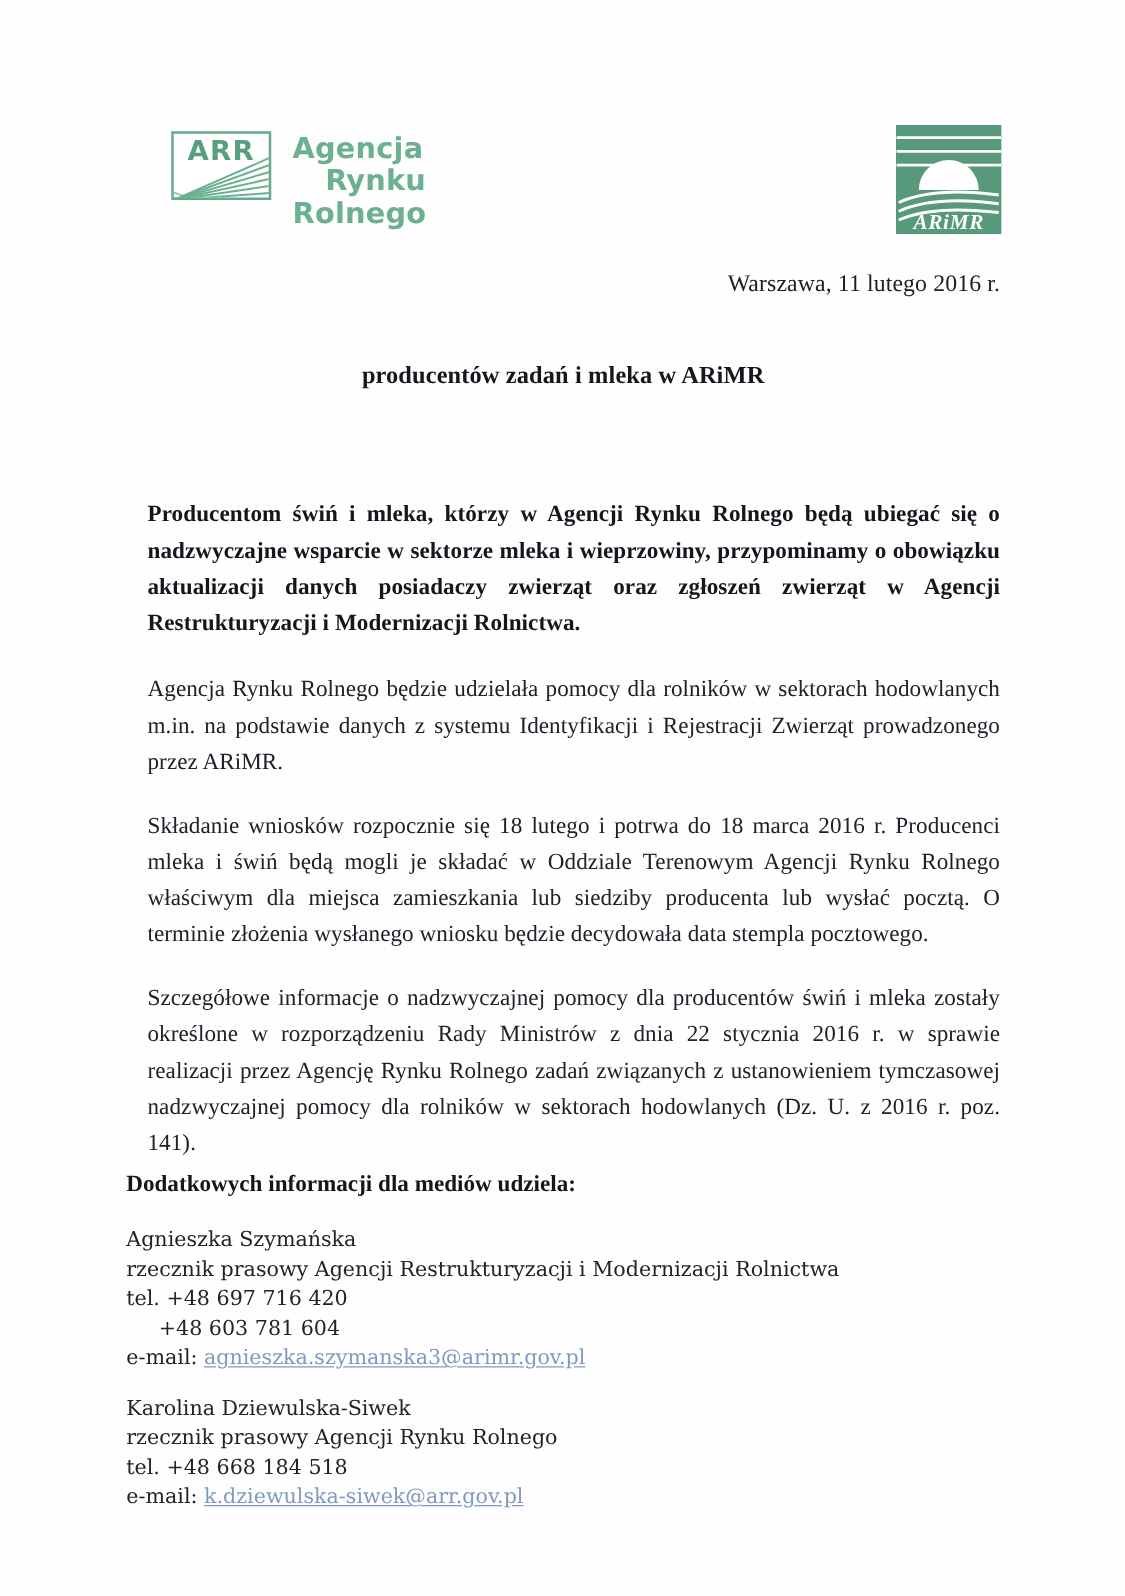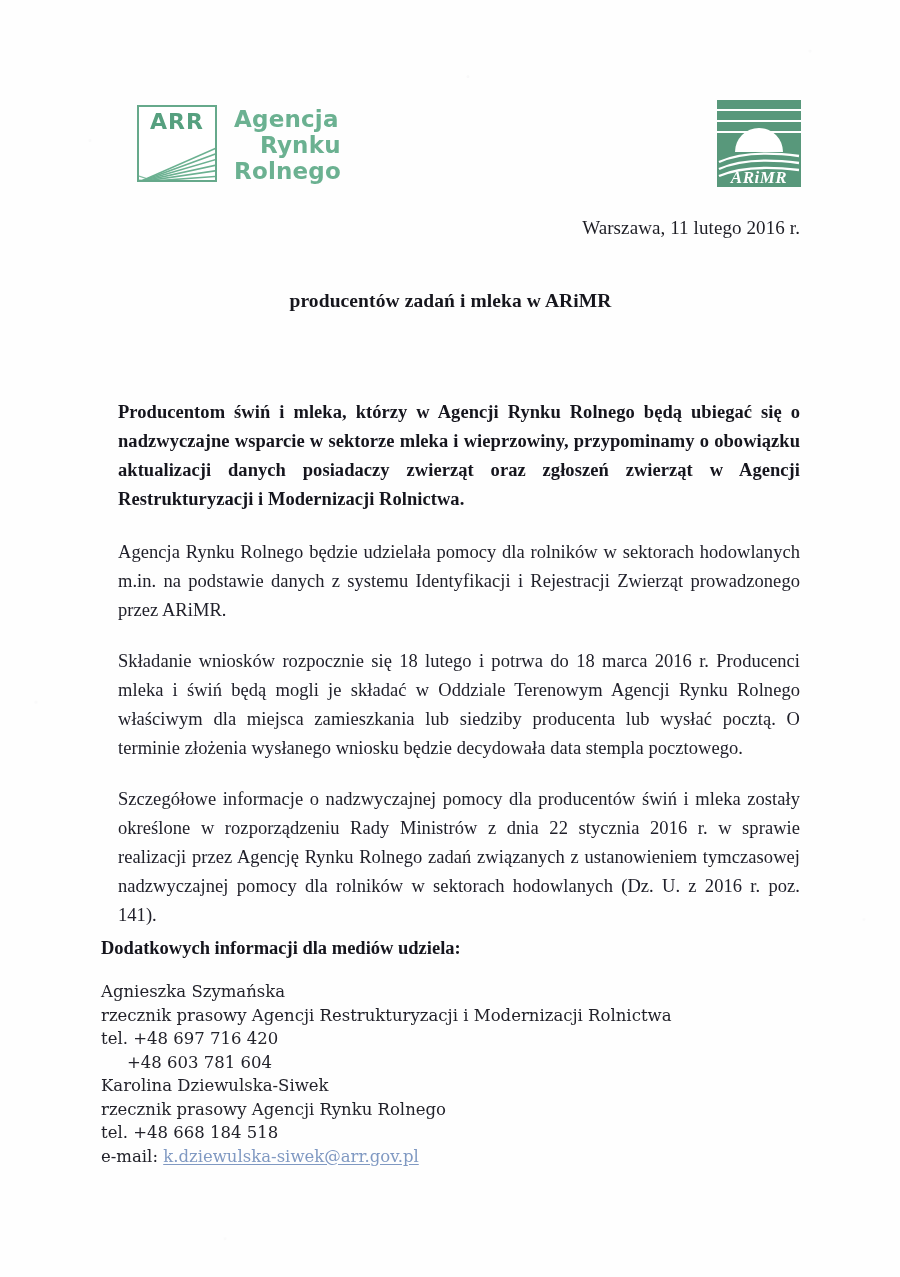--- a/index.html
+++ b/index.html
@@ -50,21 +50,21 @@
   .arr-logo {
     position: absolute;
     left: 137px;
     top: 5px;
     display: flex;
     align-items: flex-start;
     gap: 17px;
   }
   .arr-mark {
     width: 80px;
-    height: 77px;
+    height: 55px;
     border: 2px solid #66a98b;
     position: relative;
     overflow: hidden;
     background: #ffffff;
     box-sizing: border-box;
   }
   .arr-mark-text {
     position: absolute;
     top: 4px;
     left: 0;
@@ -86,21 +86,21 @@
   }
   .arr-words {
     font-family: "DejaVu Sans", sans-serif;
     font-weight: 700;
     font-size: 23px;
     line-height: 26px;
     color: #6bb191;
     letter-spacing: .2px;
     padding-top: 1px;
   }
-  .arr-words .l2 { padding-left: 26px; }
+  .arr-words .l2 { padding-left: 26px; text-align: center; }
 
   .arimr-logo {
     position: absolute;
     left: 717px;
     top: 0px;
     width: 84px;
     height: 87px;
     background: #0f766e;
     position: absolute;
     overflow: hidden;
@@ -167,21 +167,21 @@
     font-weight: 700;
     font-size: 18.5px;
     line-height: 24px;
     color: #15151d;
     margin-bottom: 20px;
   }
   .contact-block {
     font-size: 16.5px;
     line-height: 23.5px;
     color: #22222a;
-    margin-bottom: 0;
+    margin-bottom: 17px;
   }
   .contact-block:last-child { margin-bottom: 0; }
   .contact-line { white-space: pre; }
   .contact-line.indent { padding-left: 26px; }
   .mail-link {
     color: #8099c2;
     text-decoration: underline;
     text-underline-offset: 2px;
   }
 </style>
@@ -259,20 +259,21 @@
   </div>
 
   <div class="contacts">
     <div class="contacts-heading">Dodatkowych informacji dla mediów udziela:</div>
 
     <div class="contact-block">
       <div class="contact-line">Agnieszka Szymańska</div>
       <div class="contact-line">rzecznik prasowy Agencji Restrukturyzacji i Modernizacji Rolnictwa</div>
       <div class="contact-line">tel. +48 697 716 420</div>
       <div class="contact-line indent">+48 603 781 604</div>
+      <div class="contact-line"><span>e-mail: </span><a class="mail-link" href="#">agnieszka.szymanska3@arimr.gov.pl</a></div>
     </div>
 
     <div class="contact-block">
       <div class="contact-line">Karolina Dziewulska-Siwek</div>
       <div class="contact-line">rzecznik prasowy Agencji Rynku Rolnego</div>
       <div class="contact-line">tel. +48 668 184 518</div>
       <div class="contact-line"><span>e-mail: </span><a class="mail-link" href="#">k.dziewulska-siwek@arr.gov.pl</a></div>
     </div>
   </div>
 

